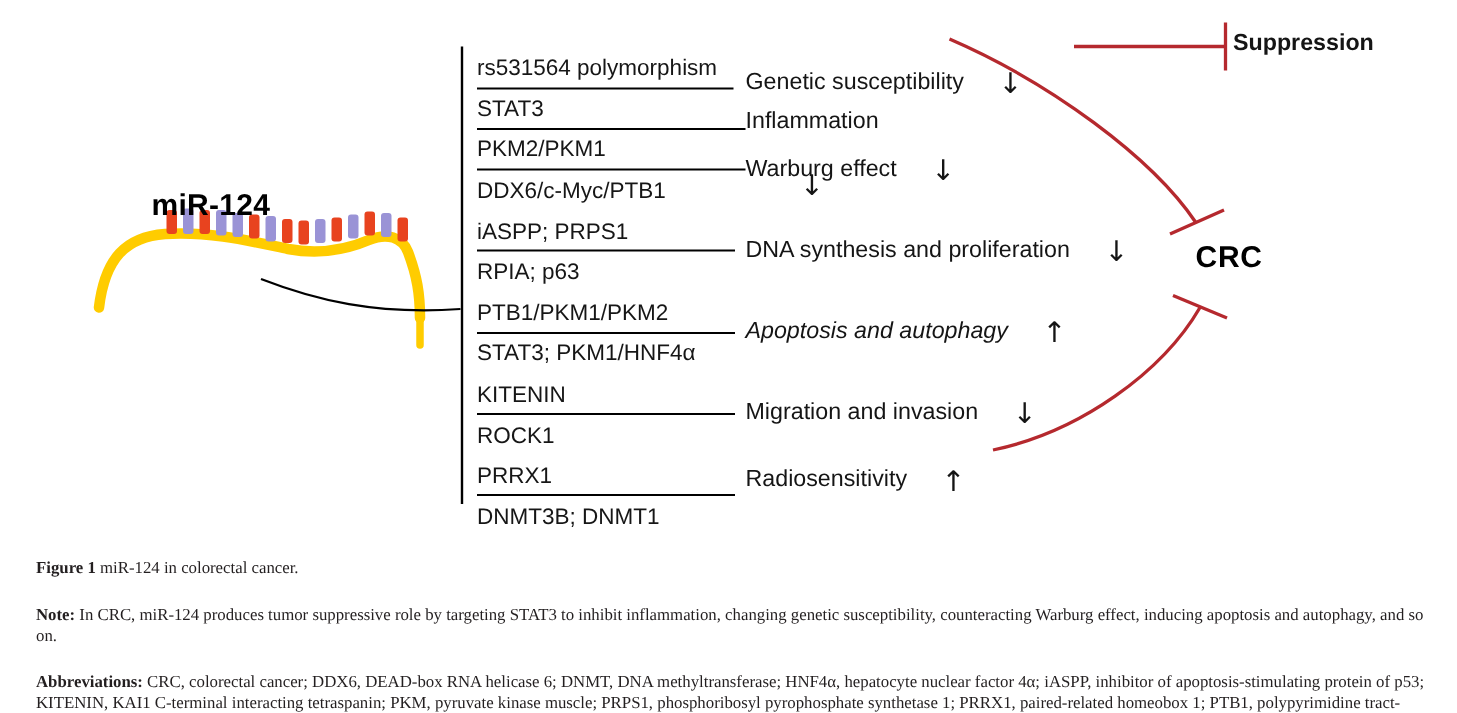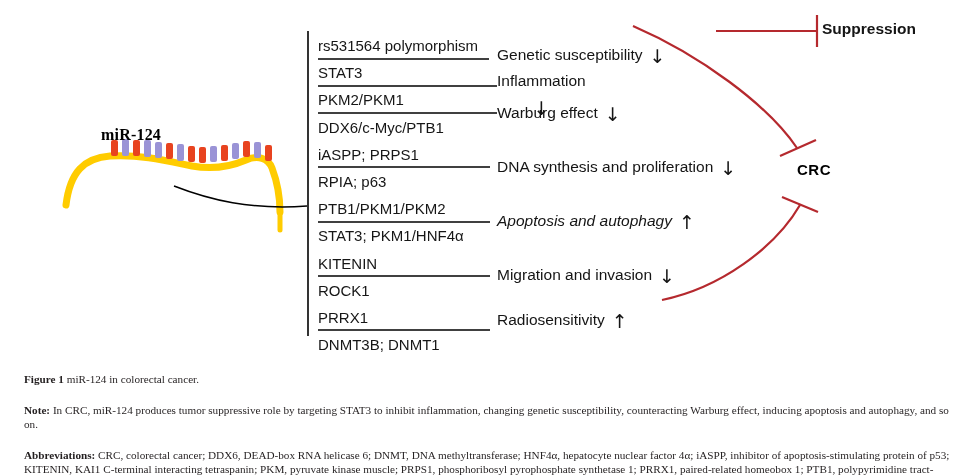--- a/index.html
+++ b/index.html
@@ -28,25 +28,24 @@
     left: 0; top: 0;
     width: 971px;
     height: 348px;
   }
 
   
   #mir-label {
     position: absolute;
     left: 101px;
     top: 126px;
-    font-size: 16px;
+    font-size: 20px;
     font-weight: bold;
     letter-spacing: 0.2px;
     white-space: nowrap;
-    font-family: Liberation Serif, serif;
   }
 
   
   #gene-list {
     position: absolute;
     left: 318px;
     top: 32px;
     width: 180px;
   }
   .gene-row {
@@ -64,37 +63,37 @@
     top: 45px;
     width: 270px;
   }
   .phenotype-row {
     position: absolute;
     font-size: 15.5px;
     white-space: nowrap;
     color: #151515;
     display: flex;
     align-items: center;
-    gap: 7px;
+    gap: 23px;
     text-align: center;
   }
   .phenotype-row .arrow {
     font-size: 19px;
     line-height: 1;
     font-family: "DejaVu Sans", sans-serif;
     position: relative;
     top: 2px;
   }
 
   
   #crc-node {
     position: absolute;
     left: 797px;
     top: 161px;
-    font-size: 15px;
+    font-size: 20px;
     font-weight: bold;
     letter-spacing: 0.5px;
   }
 
   
   #suppression-label {
     position: absolute;
     left: 822px;
     top: 20px;
     font-size: 15.5px;

